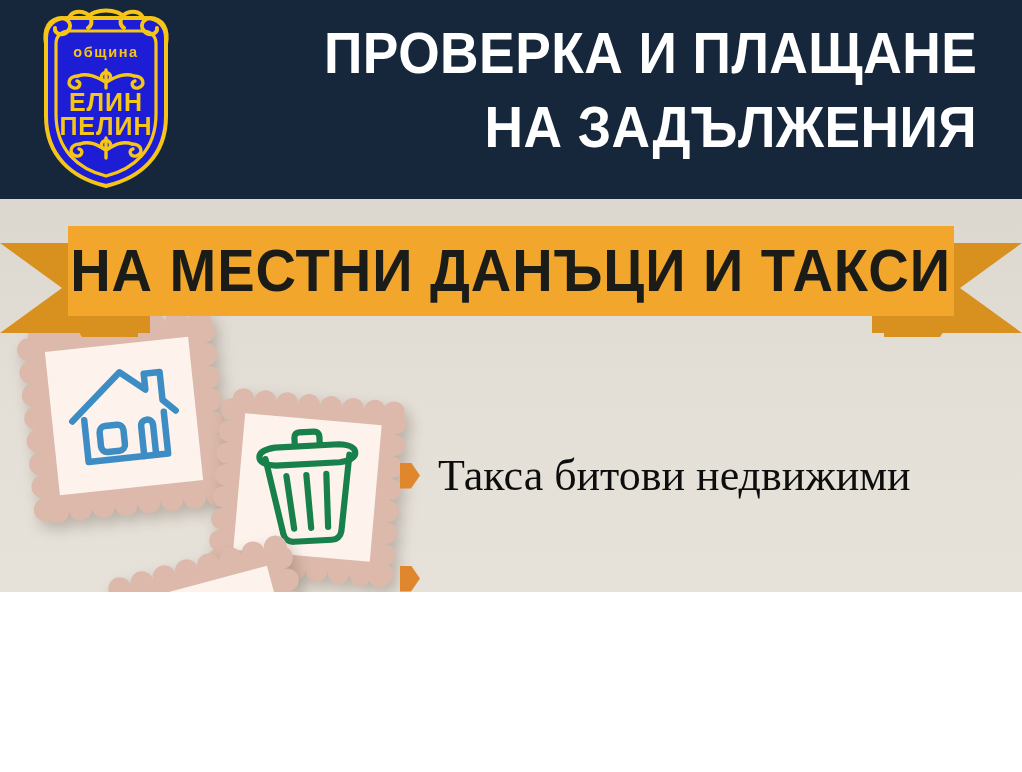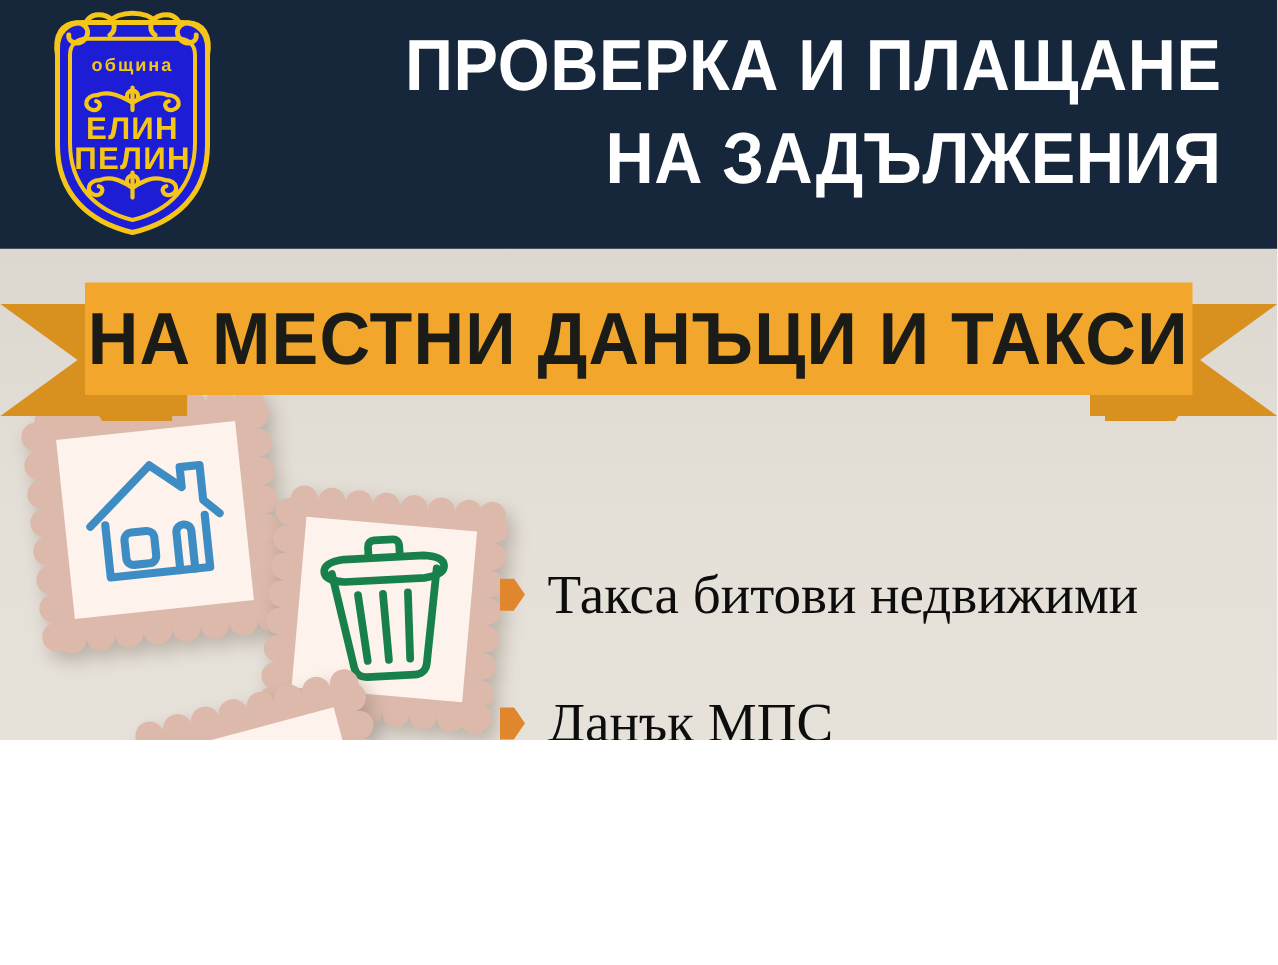--- a/index.html
+++ b/index.html
@@ -368,17 +368,16 @@
     </svg>
   </div>
 
   <div class="bullets">
     <div class="bullet-row">
       <span class="bullet-marker"></span>
       <span class="bullet-label">Такса битови недвижими</span>
     </div>
     <div class="bullet-row">
       <span class="bullet-marker"></span>
-      <span class="bullet-label">Данък МПС</span>
     </div>
   </div>
 
 </div>
 
 </body></html>

